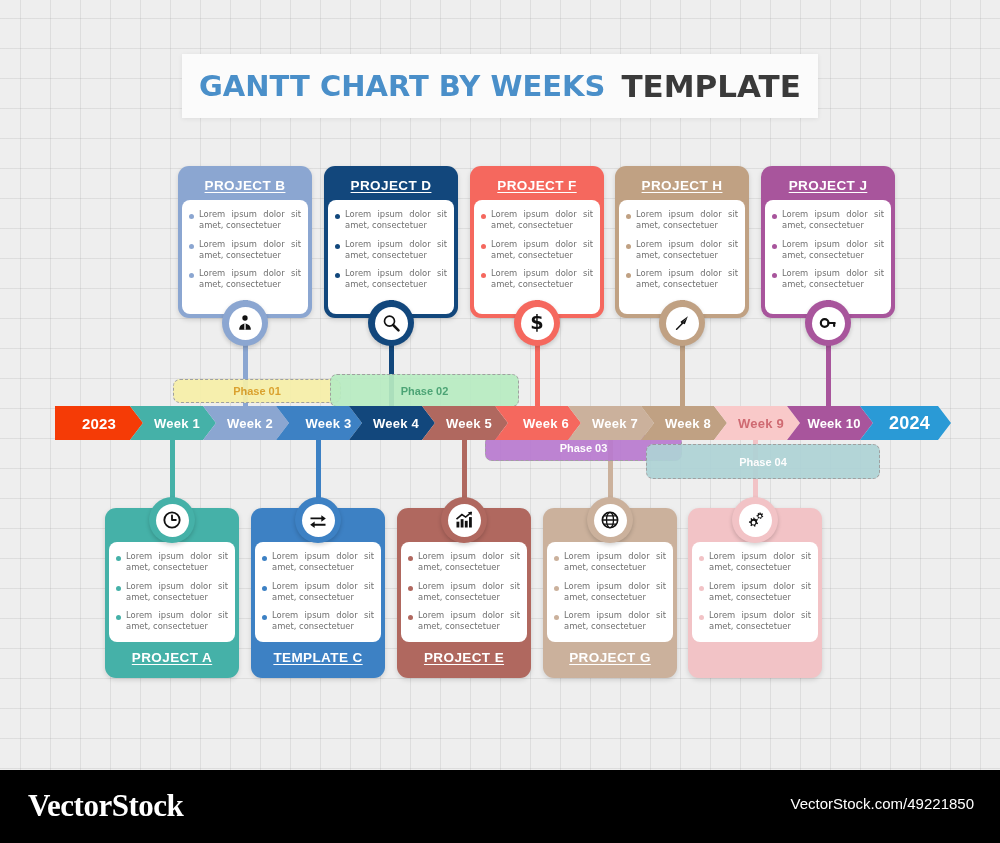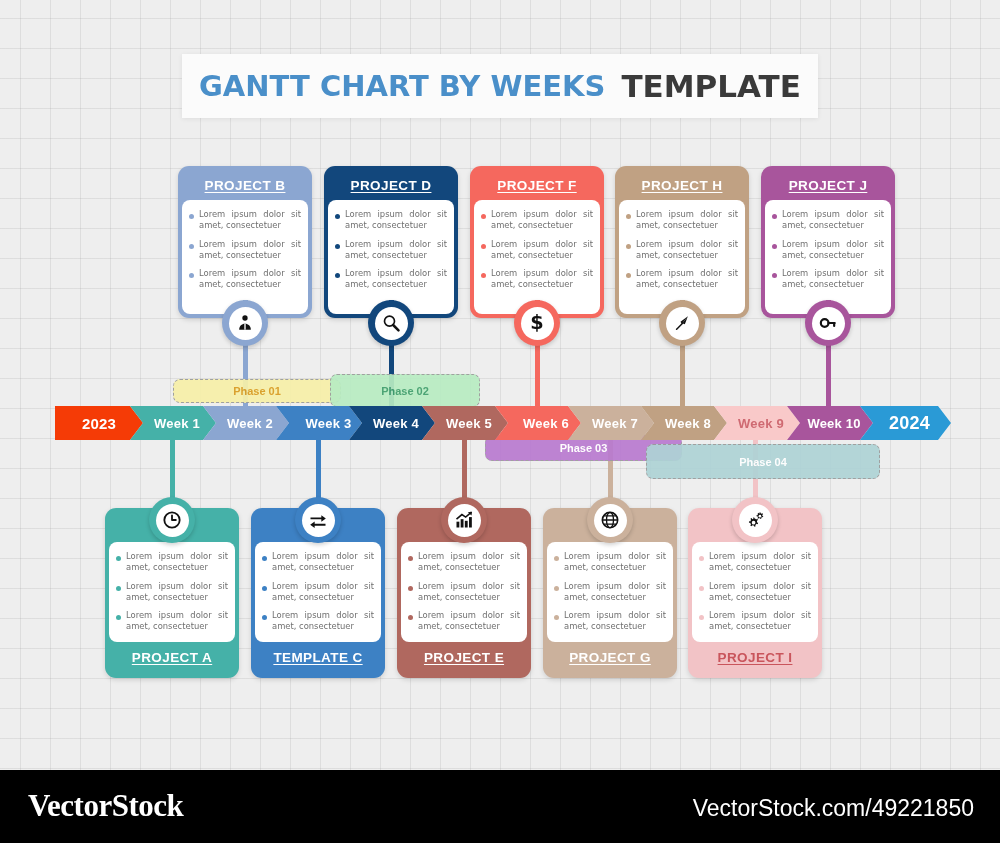--- a/index.html
+++ b/index.html
@@ -97,21 +97,21 @@
 
   
   #footer{
     position:absolute;left:0;top:770px;width:1000px;height:73px;background:#000;
   }
   #footer .logo{
     position:absolute;left:28px;top:18px;color:#fff;font-size:31px;
     font-family:Liberation Serif, serif;font-weight:bold;letter-spacing:-.5px;
   }
   #footer .url{
-    position:absolute;right:26px;top:25px;color:#fff;font-size:23px;
+    position:absolute;right:26px;top:25px;color:#fff;font-size:15px;
     font-family:"Liberation Sans", sans-serif;
   }
 </style>
 </head>
 <body>
 
 <div id="stage">
 
   <div id="title-bar">
     <span class="t1">GANTT CHART BY WEEKS</span>
@@ -127,21 +127,21 @@
       <div class="conn" style="left: 169.5px; top: 434px; height: 86px; background: rgb(69, 177, 168);"></div>
       <div class="conn" style="left: 315.5px; top: 434px; height: 86px; background: rgb(61, 129, 196);"></div>
       <div class="conn" style="left: 461.5px; top: 434px; height: 86px; background: rgb(176, 104, 95);"></div>
       <div class="conn" style="left: 607.5px; top: 434px; height: 86px; background: rgb(203, 177, 156);"></div>
       <div class="conn" style="left: 752.5px; top: 434px; height: 86px; background: rgb(242, 195, 198);"></div>
     </div>
   <div id="phases">
       <div class="phase" style="left: 173px; top: 379px; width: 168px; height: 24px; background: rgb(247, 240, 168); color: rgb(217, 155, 31); z-index: 2; opacity: 0.92;">
         <span>Phase 01</span>
       </div>
-      <div class="phase" style="left: 330px; top: 374px; width: 150px; height: 33px; background: rgb(184, 236, 194); color: rgb(63, 158, 107); z-index: 2; opacity: 0.92; text-align: center;">
+      <div class="phase" style="left: 330px; top: 374px; width: 189px; height: 33px; background: rgb(184, 236, 194); color: rgb(63, 158, 107); z-index: 2; opacity: 0.92; text-align: center;">
         <span>Phase 02</span>
       </div>
       <div class="phase" style="left: 485px; top: 435px; width: 197px; height: 26px; background: rgb(185, 122, 208); color: rgb(255, 255, 255); z-index: 2; opacity: 0.92;">
         <span>Phase 03</span>
       </div>
       <div class="phase" style="left: 646px; top: 444px; width: 234px; height: 35px; background: rgb(174, 211, 214); color: rgb(255, 255, 255); z-index: 2; opacity: 0.92;">
         <span>Phase 04</span>
       </div>
     </div>
   <div id="cards-top">
@@ -308,21 +308,20 @@
           </div>
           <div class="li">
             <span class="dot" style="background:#f2c3c6"></span>
             <span class="li-txt">Lorem ipsum dolor sit amet, consectetuer</span>
           </div>
           <div class="li">
             <span class="dot" style="background:#f2c3c6"></span>
             <span class="li-txt">Lorem ipsum dolor sit amet, consectetuer</span>
           </div>
         </div>
-        <div class="card-head" style="color:#c9555c">PROJECT I</div>
       </div>
     </div>
   <div id="timeline" style="width: 896px;">
       <div class="seg" style="left: 0px; width: 88px; background: rgb(245, 59, 6); font-size: 15px;">
         <span>2023</span>
       </div>
       <div class="seg arrowL" style="left: 75px; width: 86px; background: rgb(69, 177, 168); color: rgb(255, 255, 255);">
         <span style="margin-left:8px">Week 1</span>
       </div>
       <div class="seg arrowL" style="left: 148px; width: 86px; background: rgb(139, 166, 209); color: rgb(255, 255, 255);">

